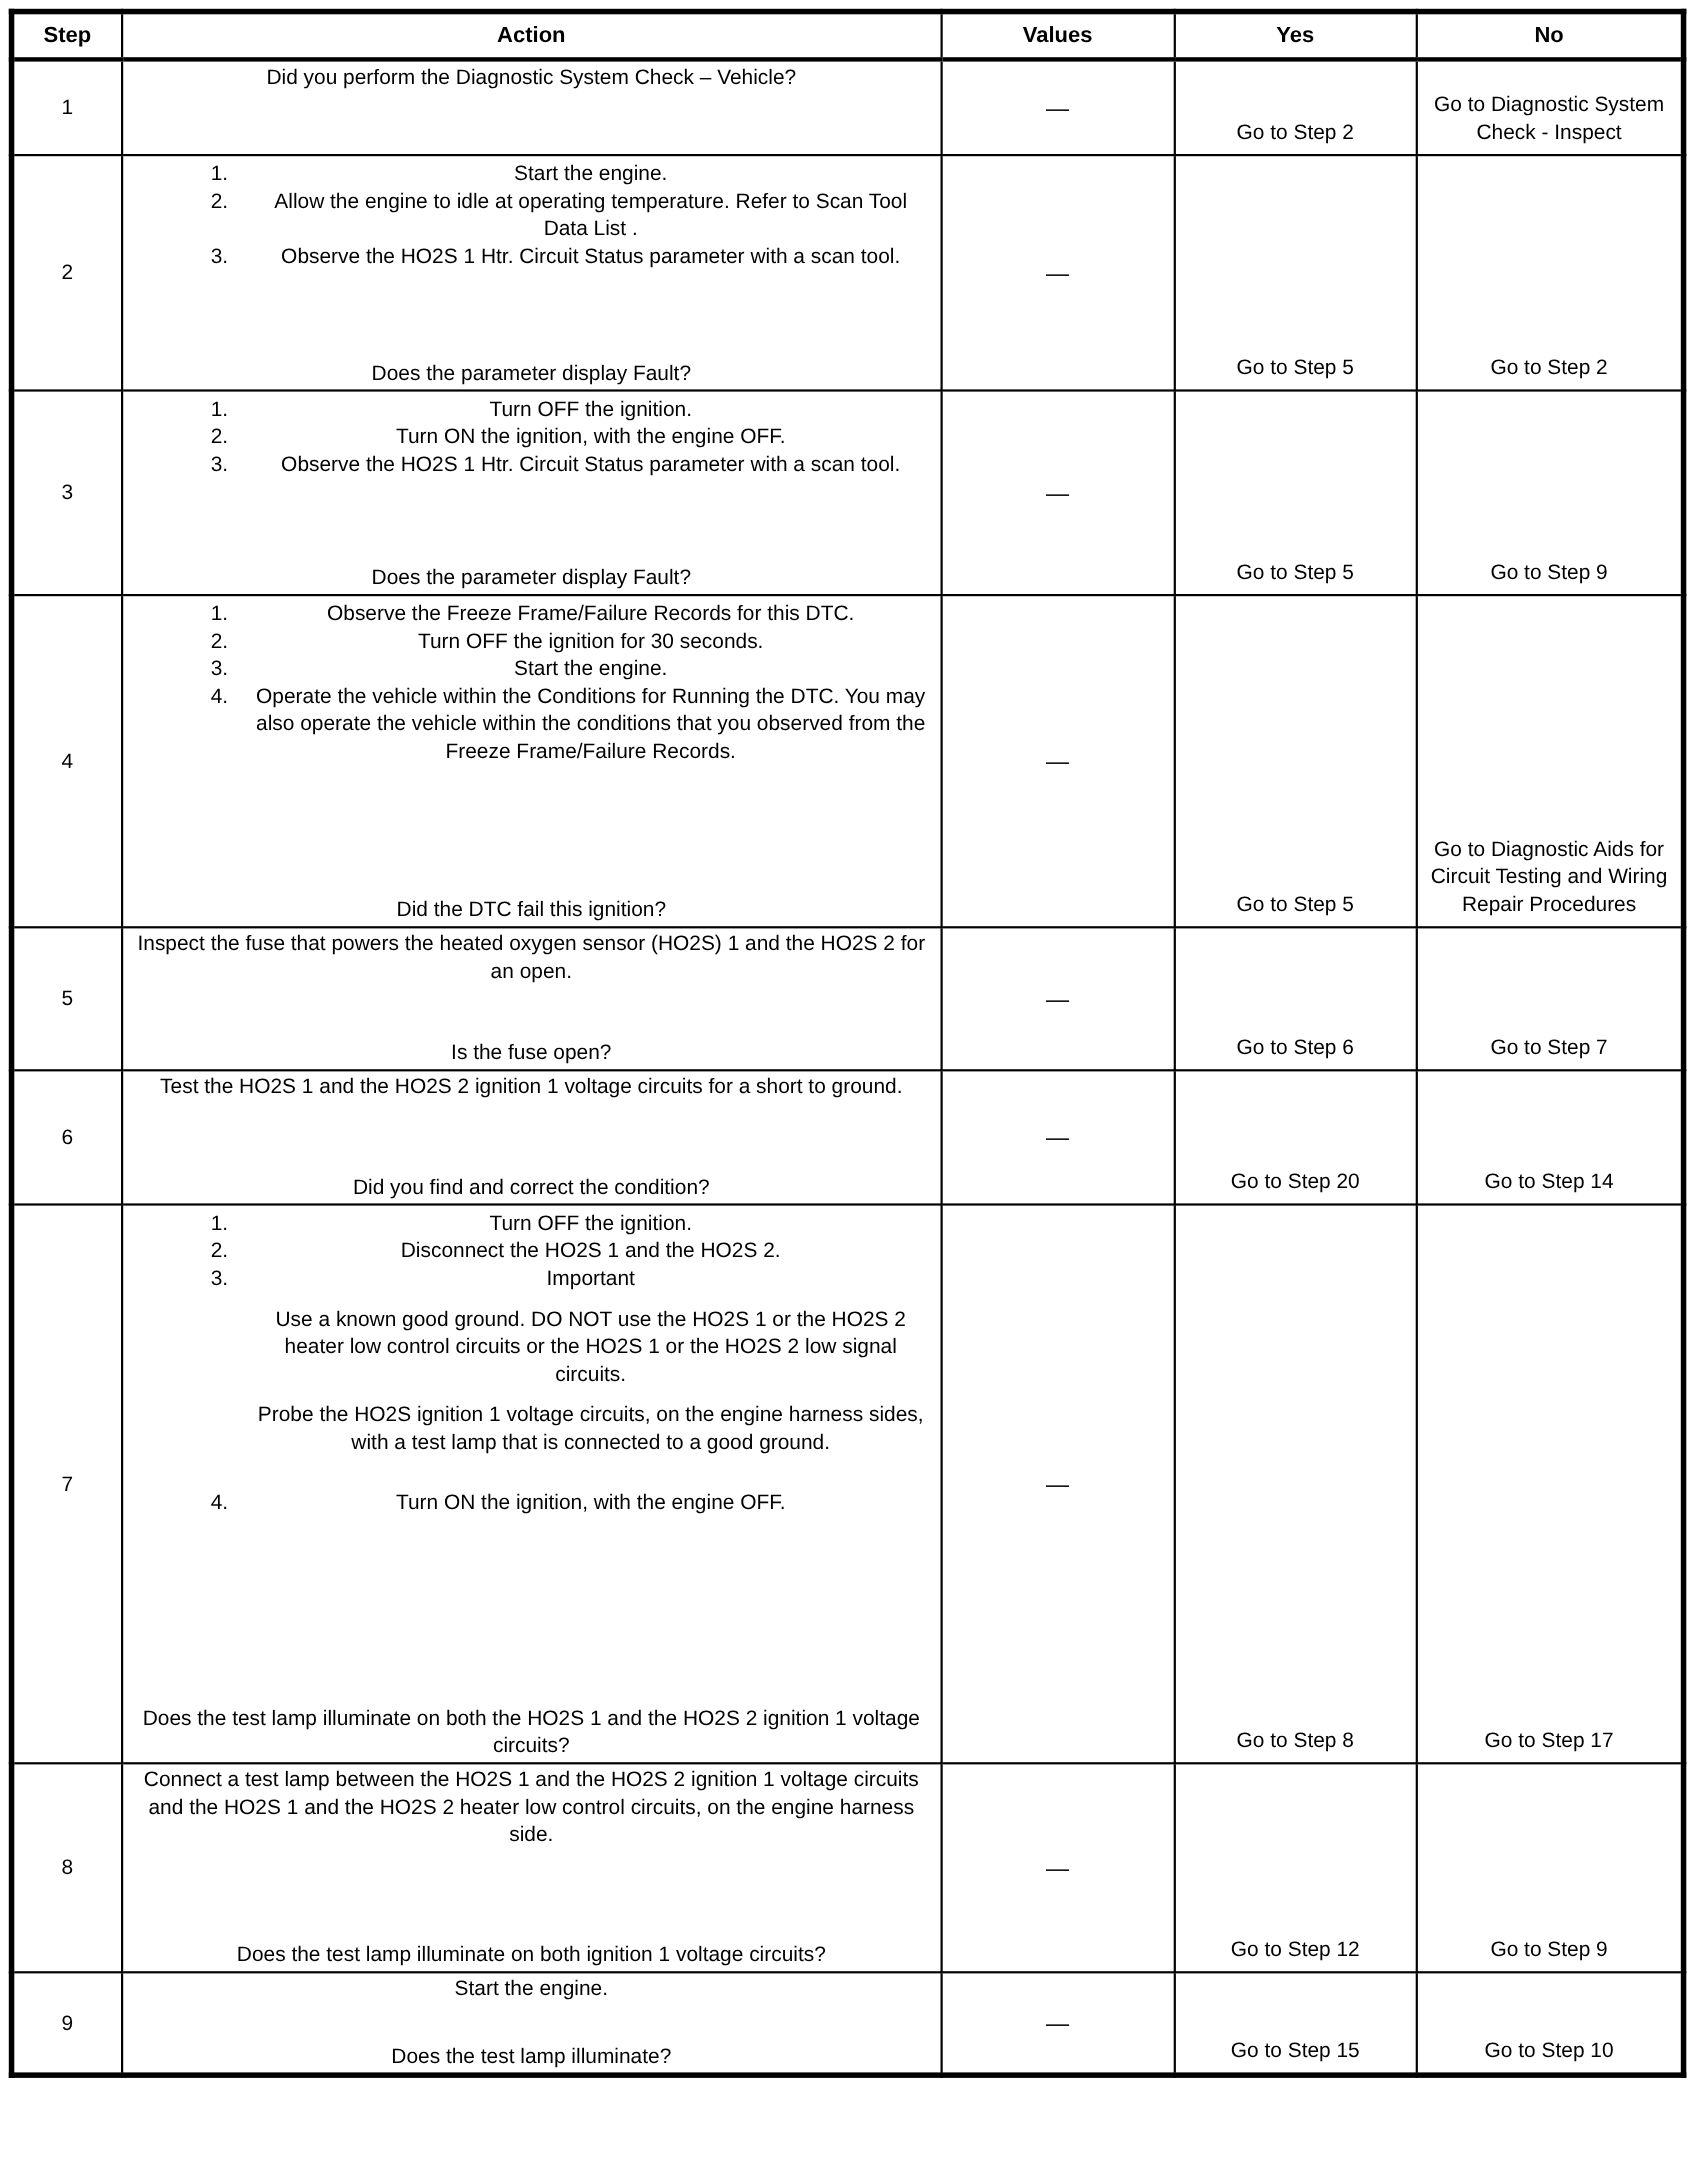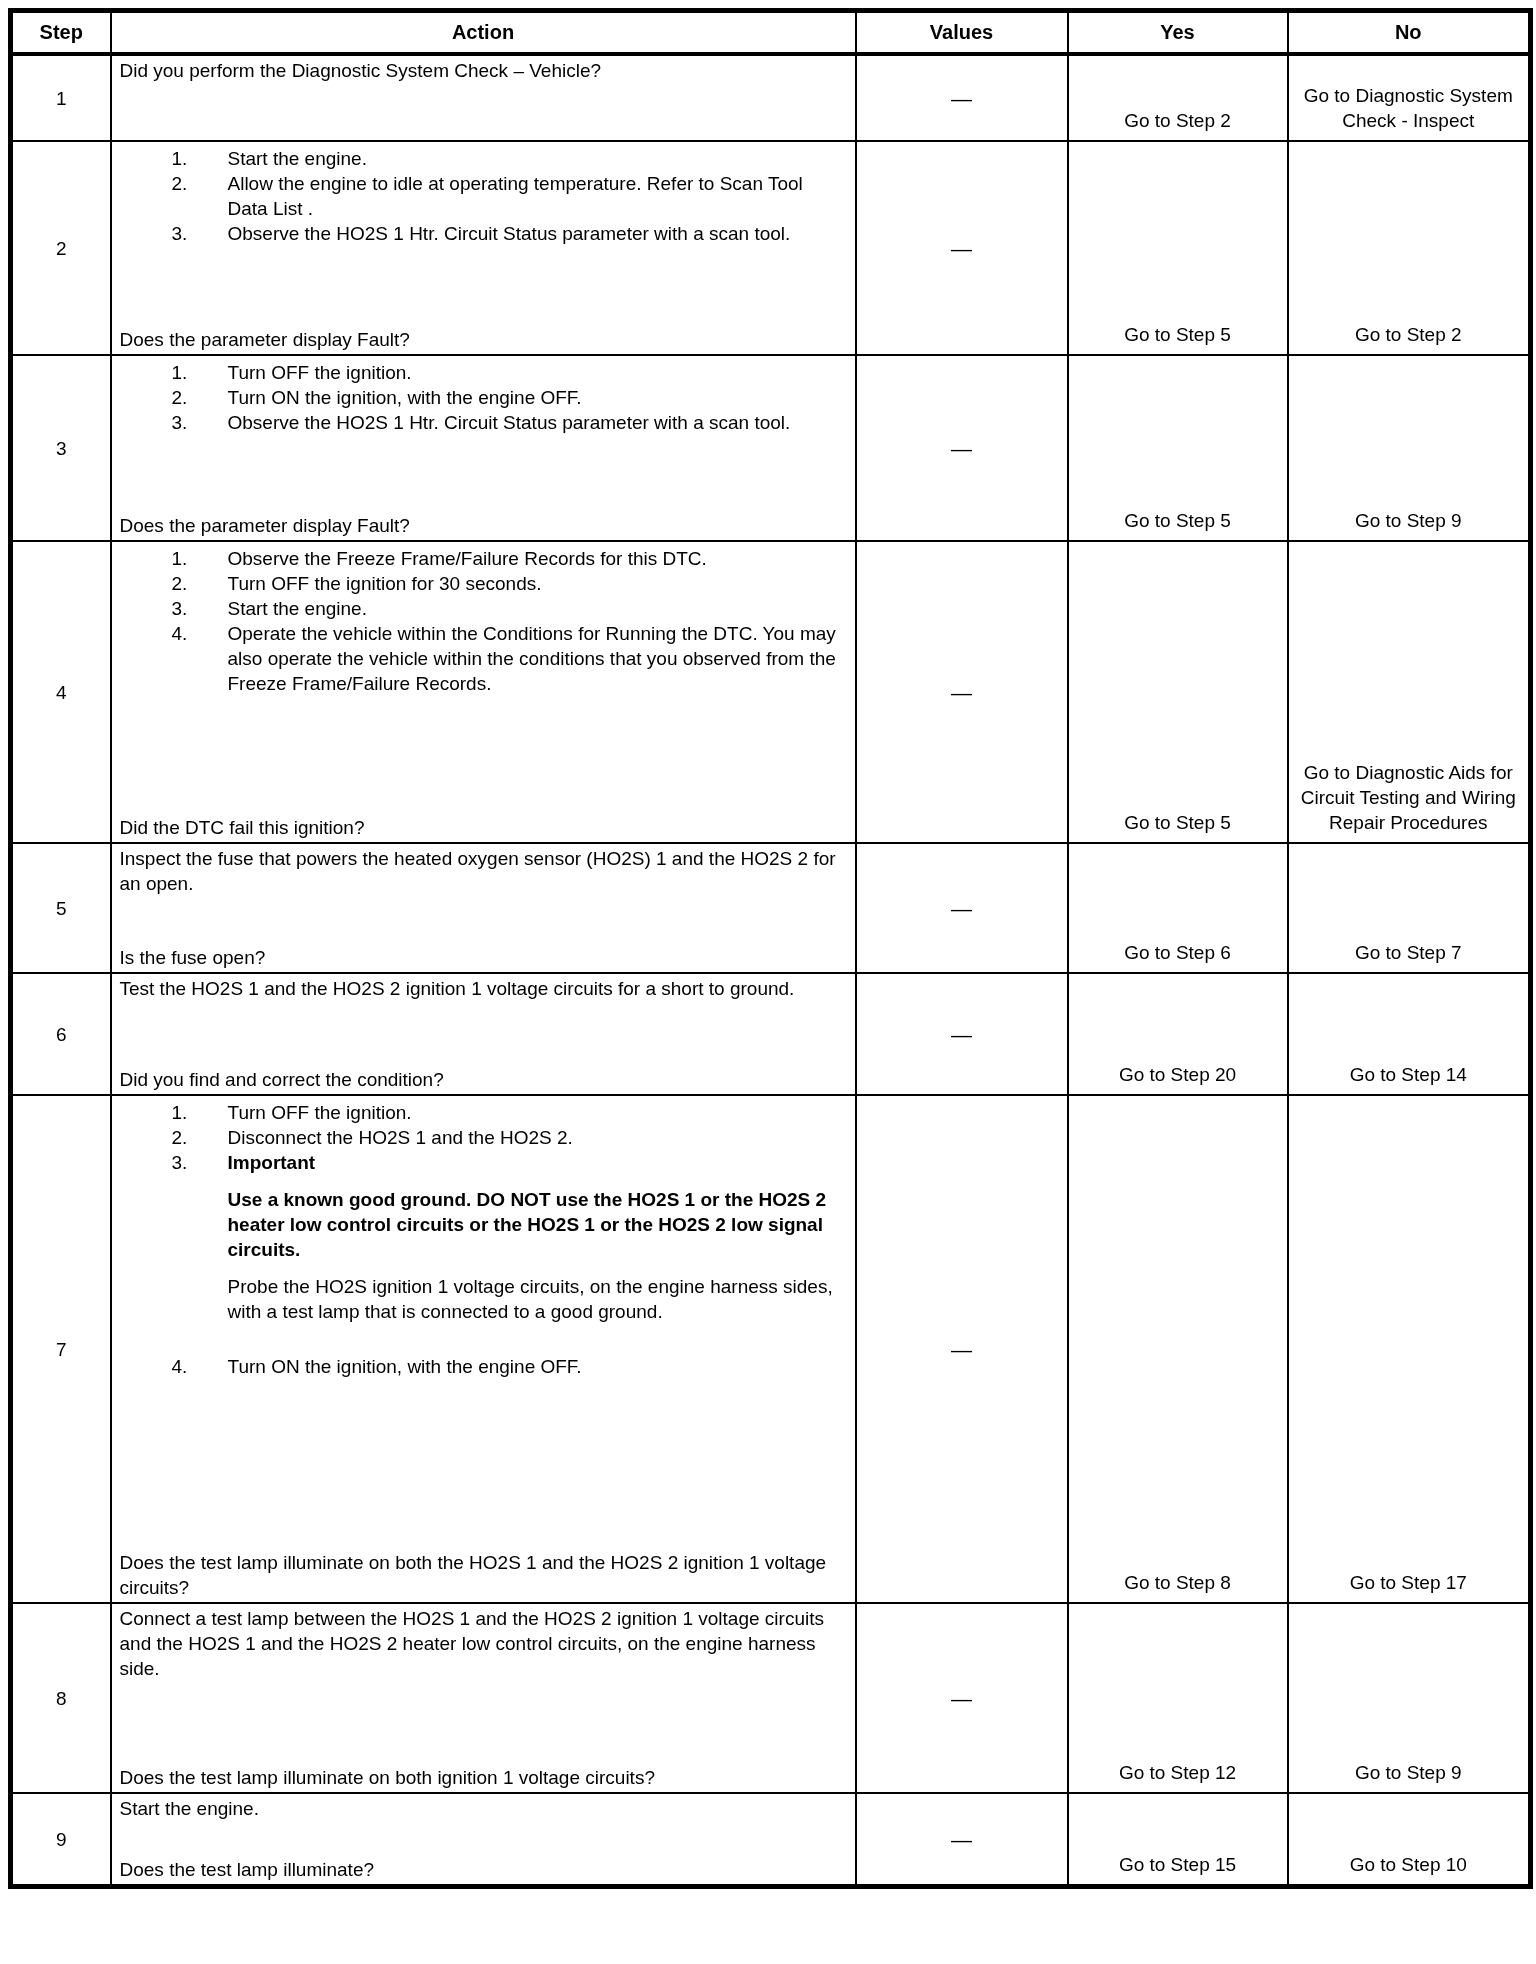--- a/index.html
+++ b/index.html
@@ -55,29 +55,30 @@
     vertical-align: bottom;
     padding-bottom: 7px;
   }
   td.col-action {
     vertical-align: top;
   }
   .action-wrap {
     display: flex;
     flex-direction: column;
     justify-content: space-between;
+    text-align: center;
   }
   .para { margin: 0; }
   .olist { margin-left: 52px; margin-top: 2px; }
   .oli { display: flex; align-items: flex-start; }
   .num { flex: 0 0 56px; }
   .libody { flex: 1 1 auto; min-width: 0; }
   .lpara { margin: 0; }
   .lpara + .lpara { margin-top: 12px; }
-  .b { font-weight: bold; }
+  .b { font-weight: normal; }
   .question { margin-top: 12px; }
   
   tbody tr:nth-child(1) .action-wrap { min-height: 80px; }
   tbody tr:nth-child(2) .action-wrap { min-height: 208px; }
   tbody tr:nth-child(3) .action-wrap { min-height: 180px; }
   tbody tr:nth-child(4) .action-wrap { min-height: 296px; }
   tbody tr:nth-child(5) .action-wrap { min-height: 124px; }
   tbody tr:nth-child(6) .action-wrap { min-height: 116px; }
   tbody tr:nth-child(7) .action-wrap { min-height: 502px; }
   tbody tr:nth-child(8) .action-wrap { min-height: 184px; }

